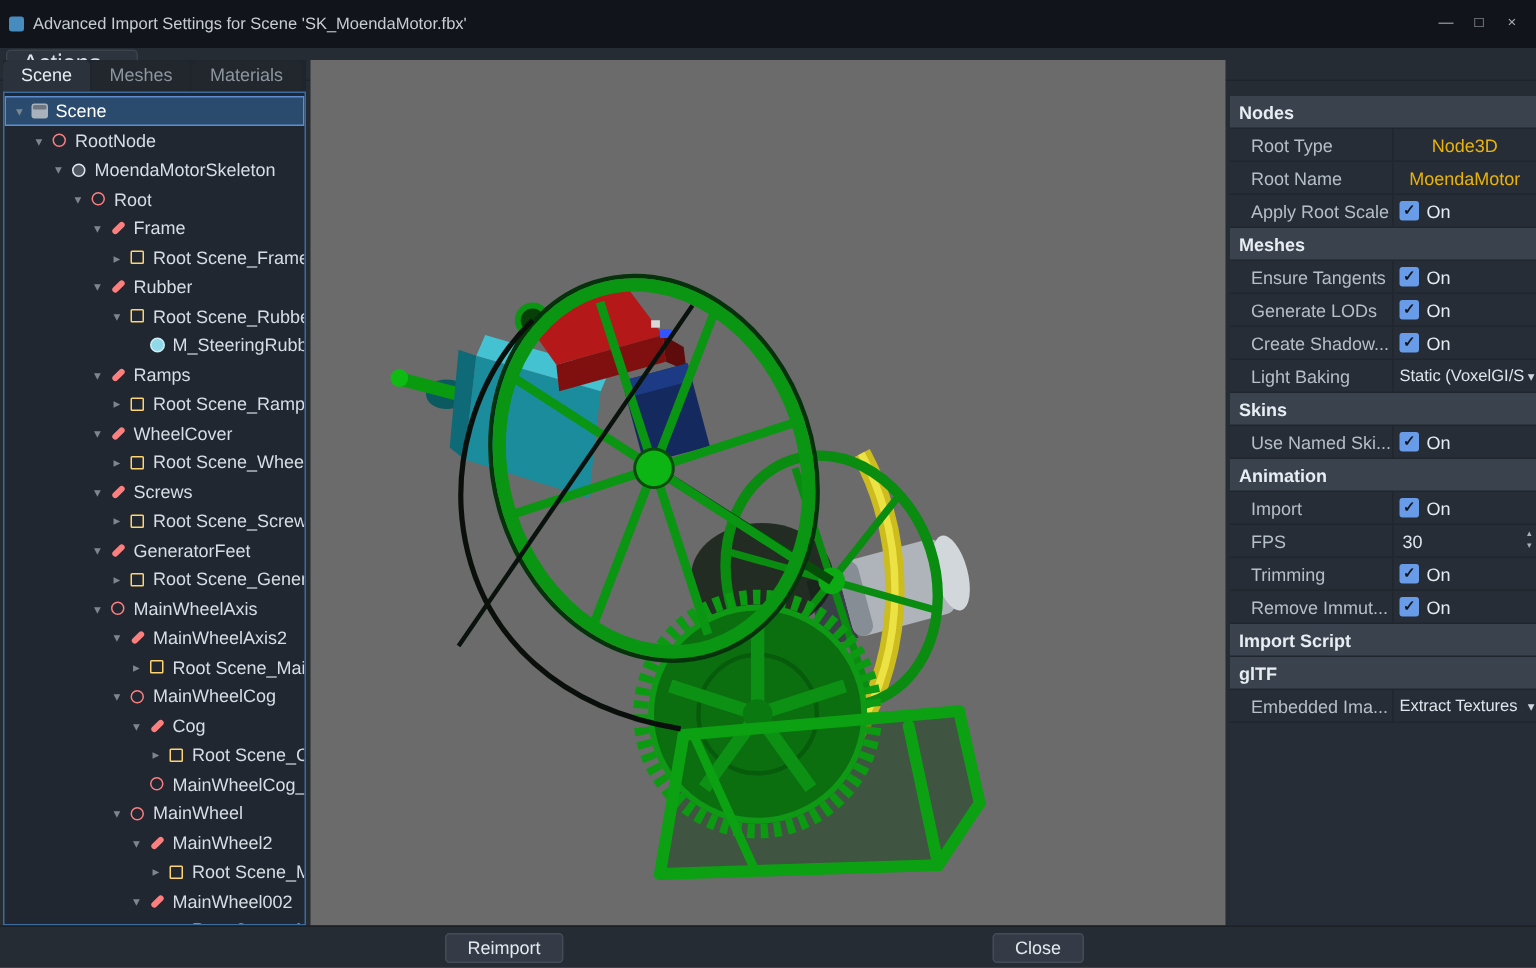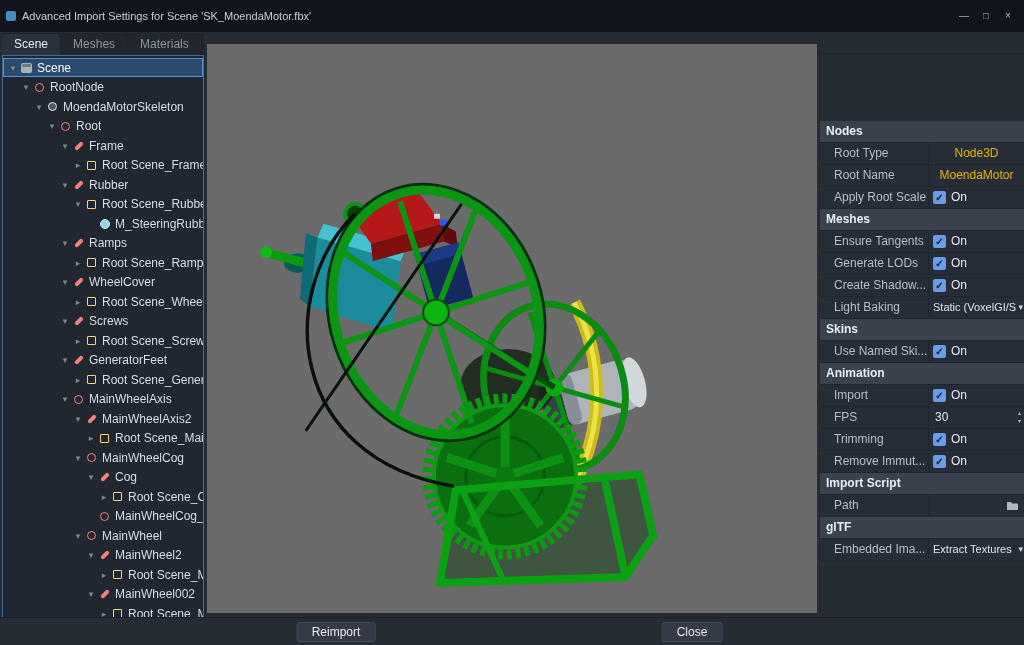--- a/index.html
+++ b/index.html
@@ -21,21 +21,21 @@
   .win-btn{ width:20px; text-align:center; color:#aab1b8; font-size:10px; cursor:default; line-height:16px;}
 
   
   .menubar{ height:22px; background:#262c33; border-bottom:1px solid #1e242b; display:flex; align-items:center; padding:0 4px;}
   .actions-btn{
     background:#2d343e; border:1px solid #3a424c; border-radius:3px;
     color:#dfe4ea; font-size:16px; padding:1px 10px; line-height:15px;
   }
 
   
-  .content{ position:absolute; top:40px; left:0; right:0; bottom:28px; display:flex;align-items:center; }
+  .content{ position:absolute; top:40px; left:0; right:0; bottom:28px; display:flex; }
   .left-col{ width:202px; margin-left:2px; display:flex; flex-direction:column; flex:0 0 auto;}
   .tabbar{ height:22px; display:flex; align-items:flex-end; background:#1f252d;}
   .tab{ padding:3px 12px 4px 12px; font-size:12px; color:#8d959e; background:#22272e; border-radius:4px 4px 0 0; margin-right:1px;}
   .tab.active{ background:#2b323b; color:#e8edf2;}
 
   .tree-panel{
     flex:1 1 auto; background:#212731; border:1px solid #3d6b9e;
     overflow:hidden; padding-top:2px;
   }
   .tree-row{ height:19.5px; display:flex; align-items:center; white-space:nowrap; overflow:hidden; }
@@ -494,28 +494,20 @@
         </div>
       </div>
       <div class="insp-row">
         <span class="insp-label">Remove Immut...</span>
         <div class="insp-value type-check">
           <span class="cb">✓</span>
           <span class="on-label">On</span>
         </div>
       </div>
       <div class="insp-header">Import Script</div>
-      <div class="insp-row">
-        <span class="insp-label">Path</span>
-        <div class="insp-value type-path">
-          <span class="folder"><svg width="13" height="11" viewBox="0 0 13 11">
-              <path d="M1 2 h4 l1.2 1.5 H12 v6.5 H1 z" fill="#aeb7c2"></path>
-            </svg></span>
-        </div>
-      </div>
       <div class="insp-header">glTF</div>
       <div class="insp-row">
         <span class="insp-label">Embedded Ima...</span>
         <div class="insp-value type-dropdown">
           <span class="dval">Extract Textures</span>
           <span class="chev">▾</span>
         </div>
       </div>
     </div>
 </div>

